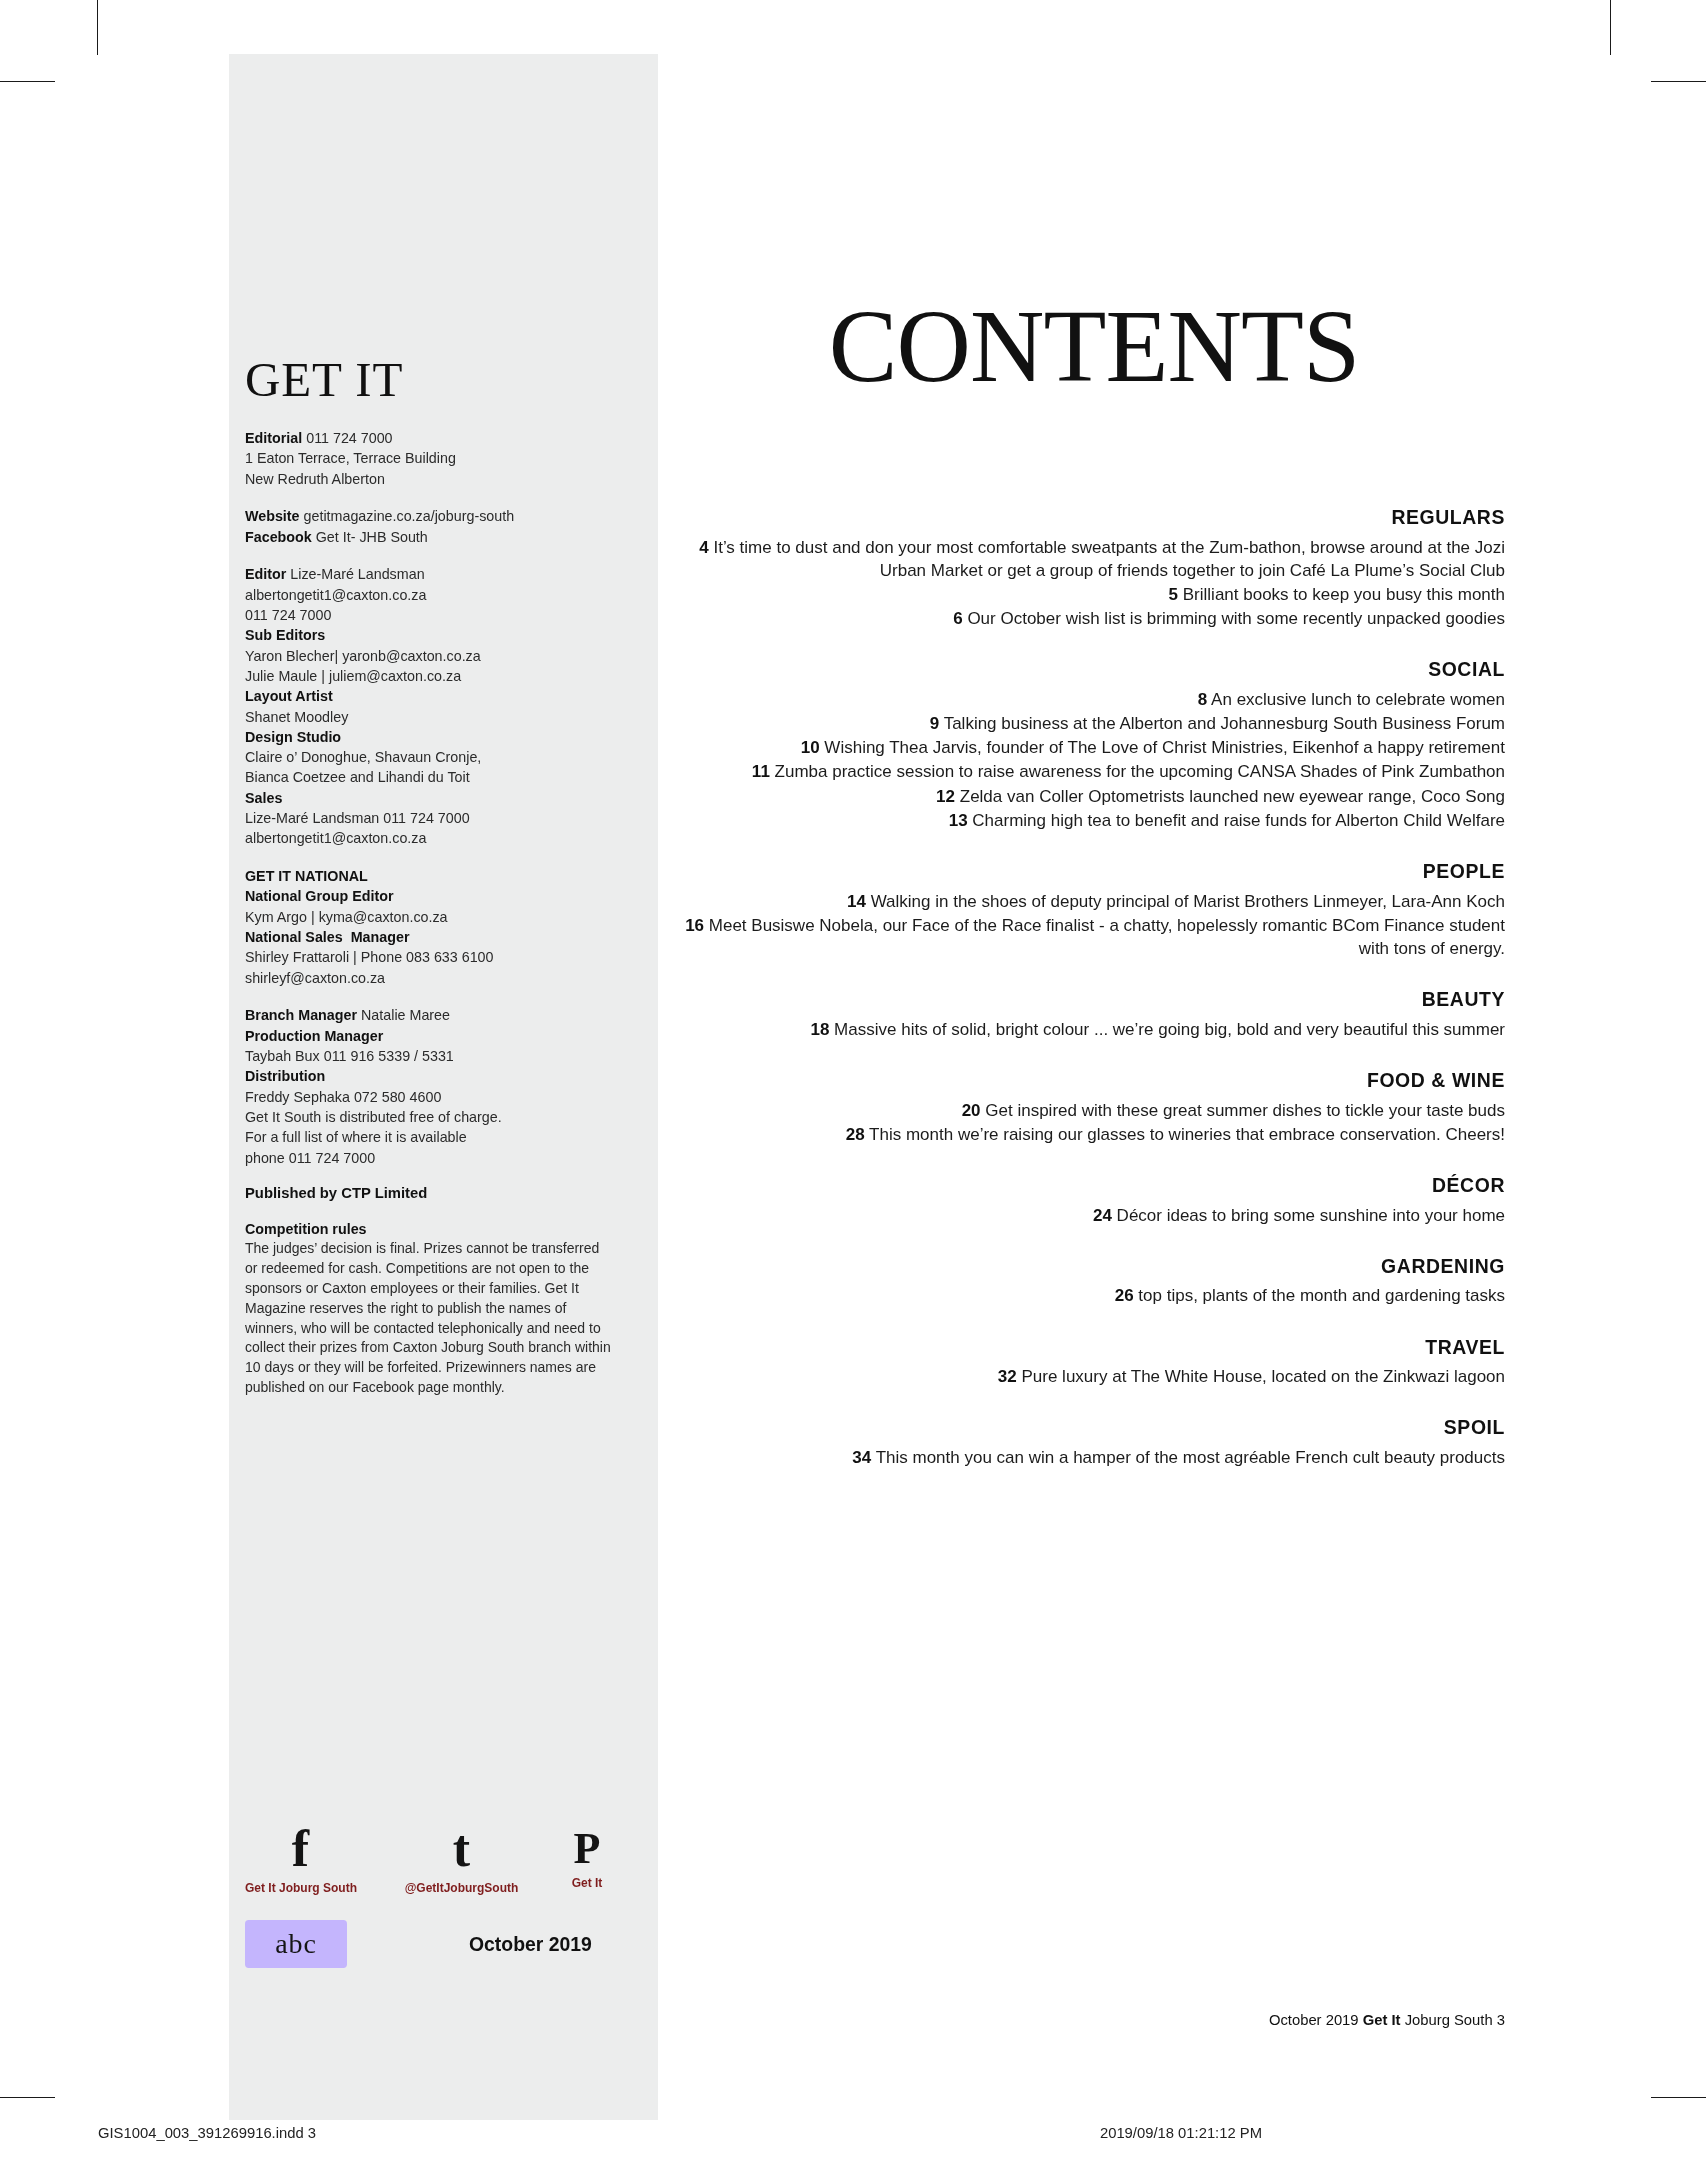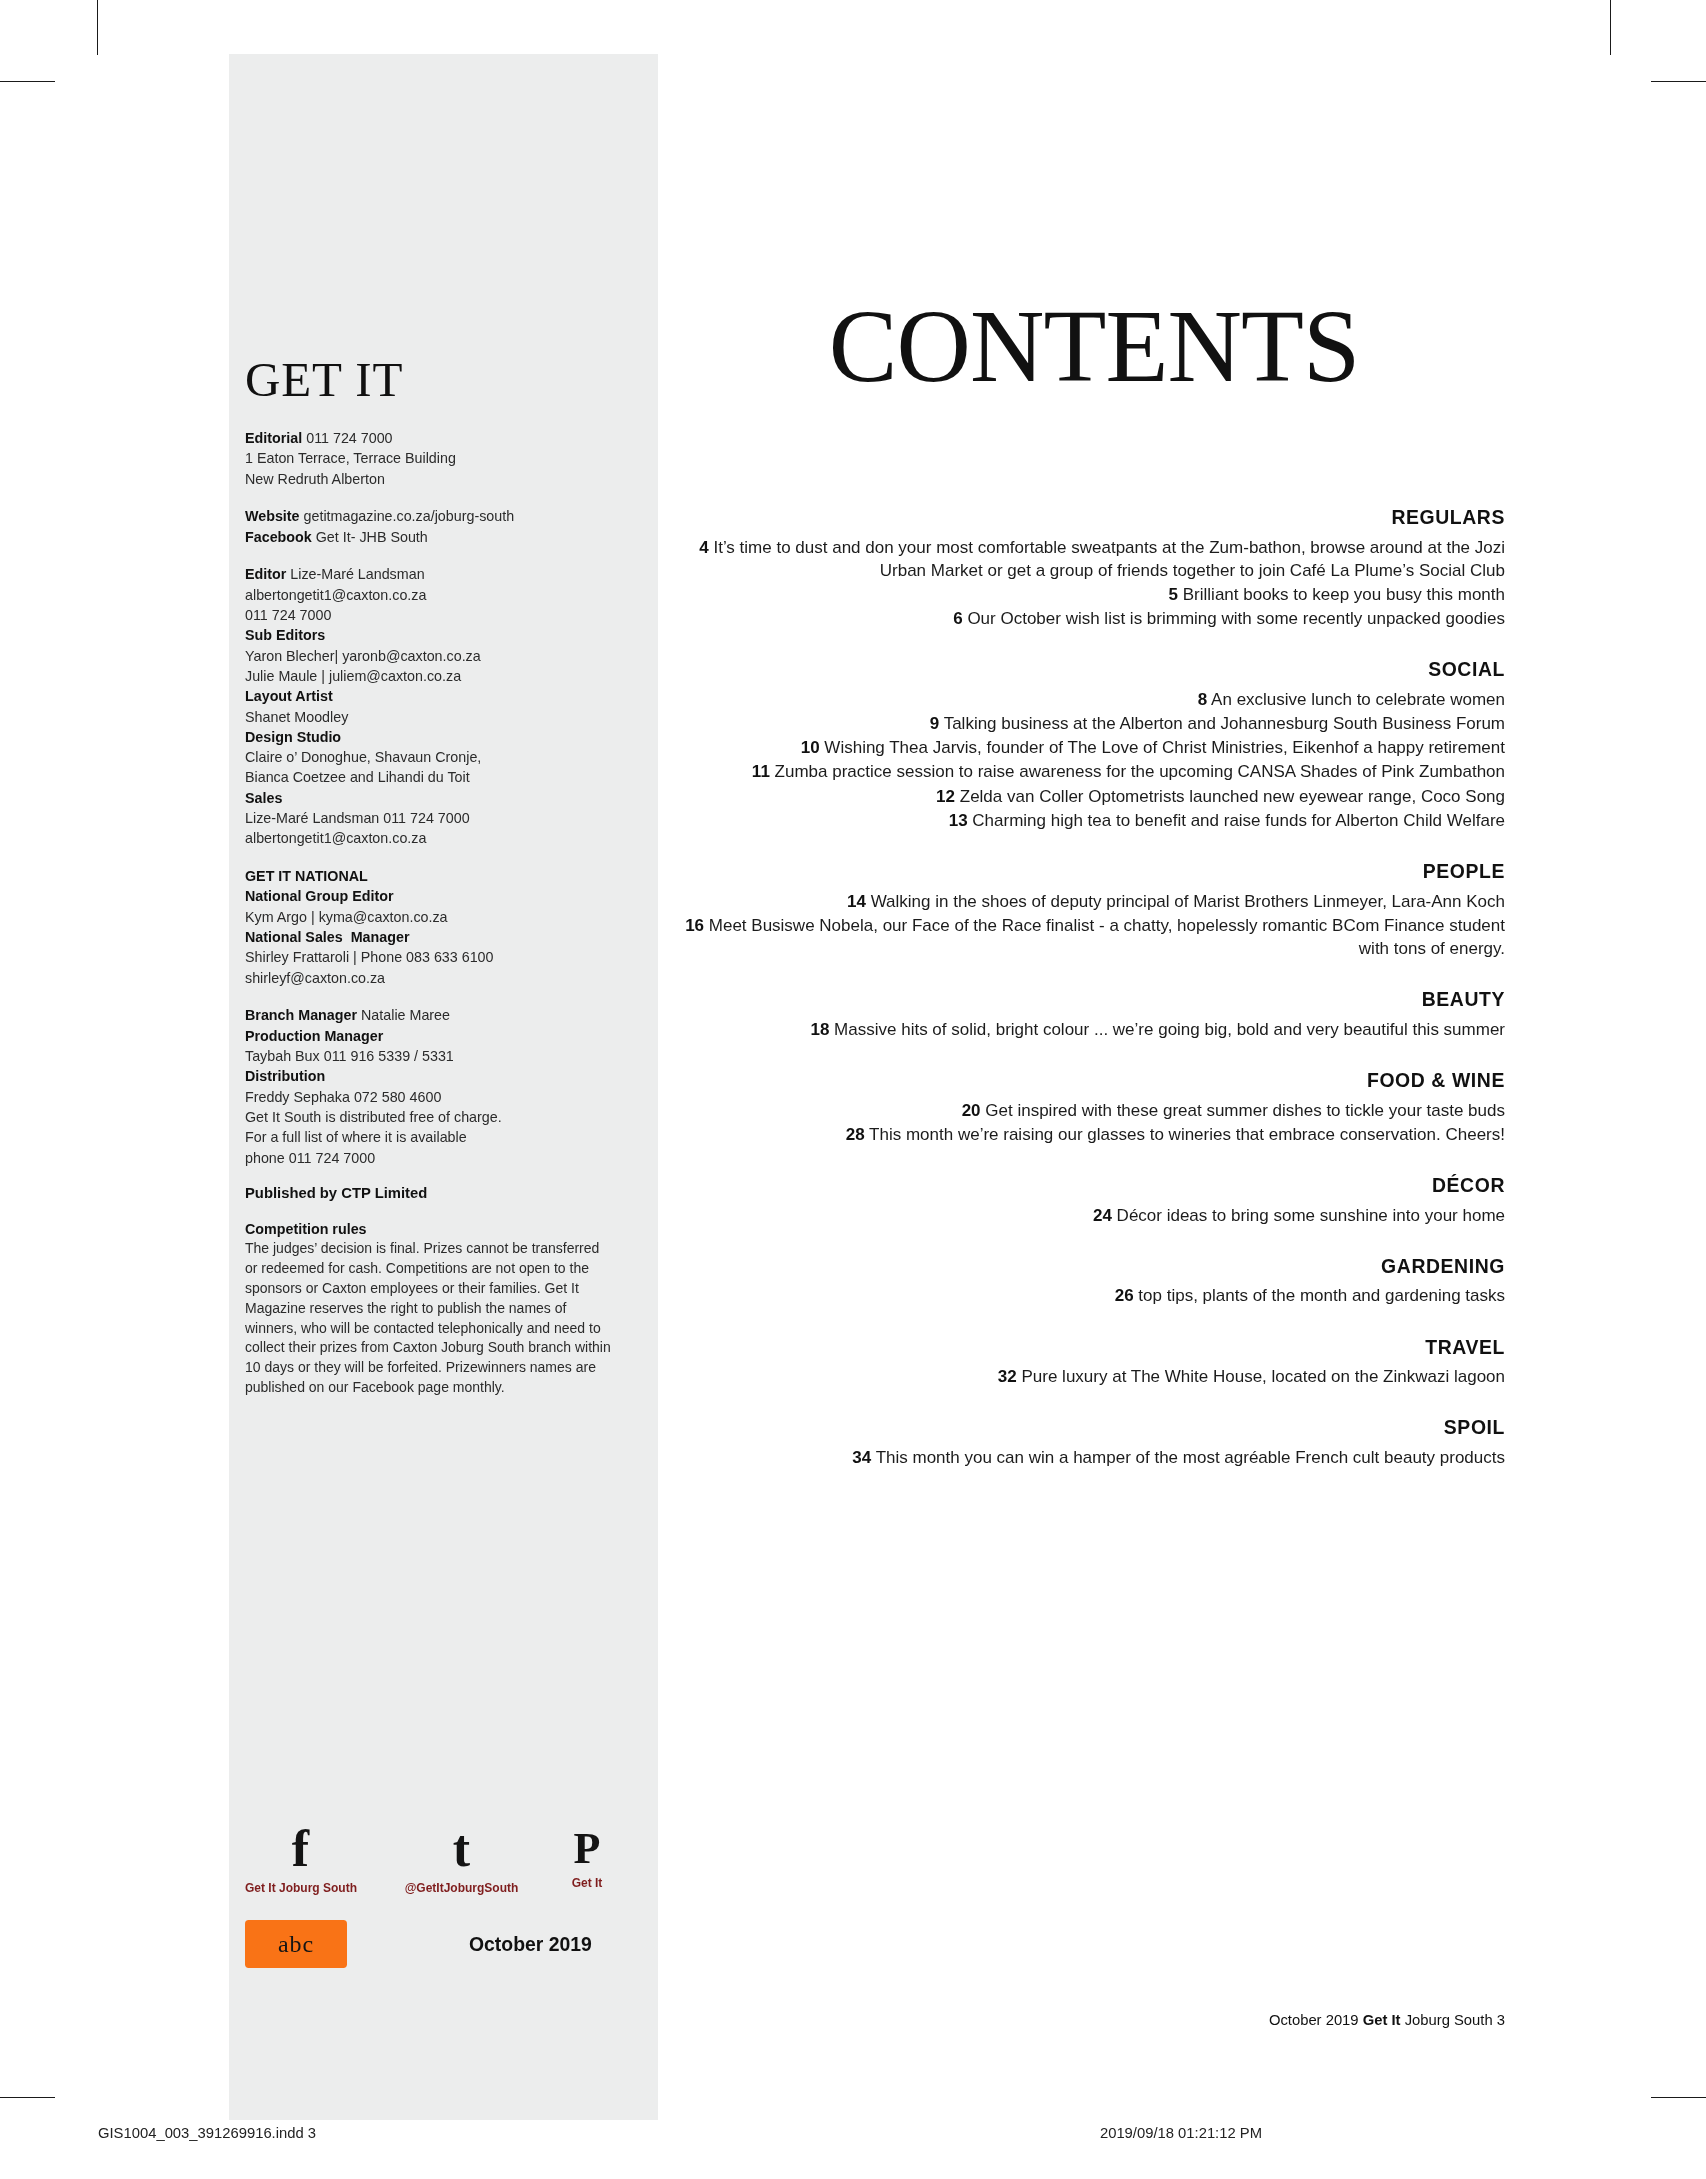--- a/index.html
+++ b/index.html
@@ -115,27 +115,27 @@
   #soc-tw .glyph { font-size: 52px; font-family: "Liberation Serif", serif; }
   #soc-pin { left: 305px; top: 3.7px; width: 74px; }
   #soc-pin .glyph { font-size: 44px; font-family: "Liberation Serif", serif; }
 
   .abc-logo {
     position: absolute;
     left: 245px;
     top: 1920px;
     width: 102px;
     height: 48px;
-    background: #f97316;
+    background: #c4b5fd;
     border-radius: 3.7px;
     display: flex;
     align-items: center;
     justify-content: center;
     font-family: "Liberation Serif", serif;
-    font-size: 24px;
+    font-size: 28px;
     color: #151515;
     letter-spacing: 0.9px;
   }
   .issue-date {
     position: absolute;
     left: 469px;
     top: 1933px;
     font-size: 19.4px;
     font-weight: bold;
     color: #111;

